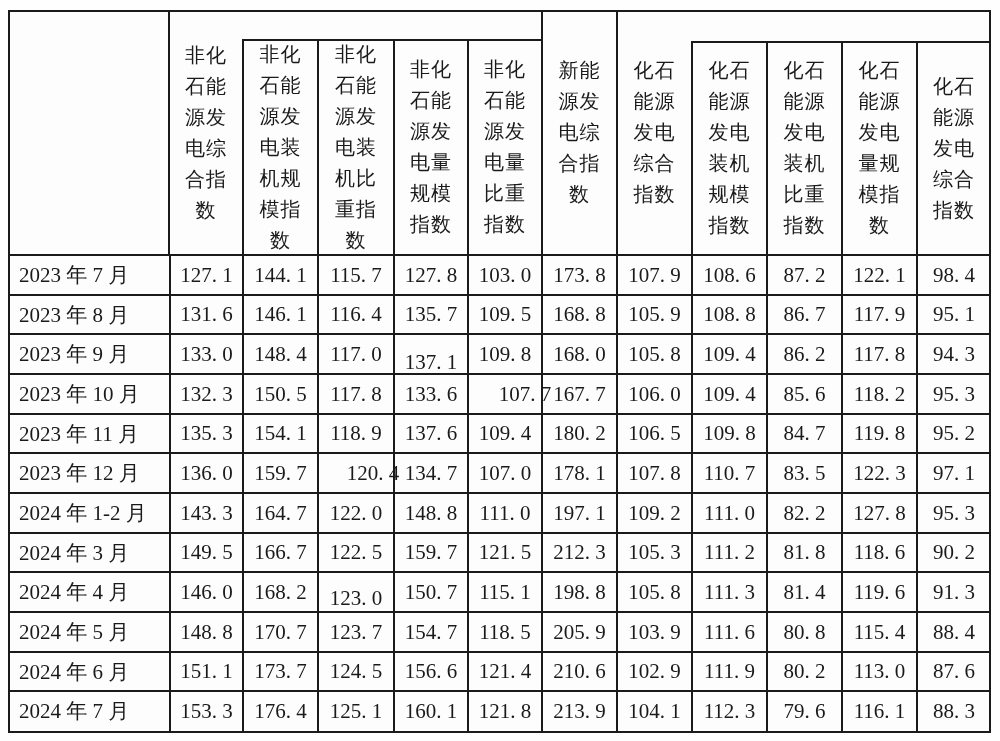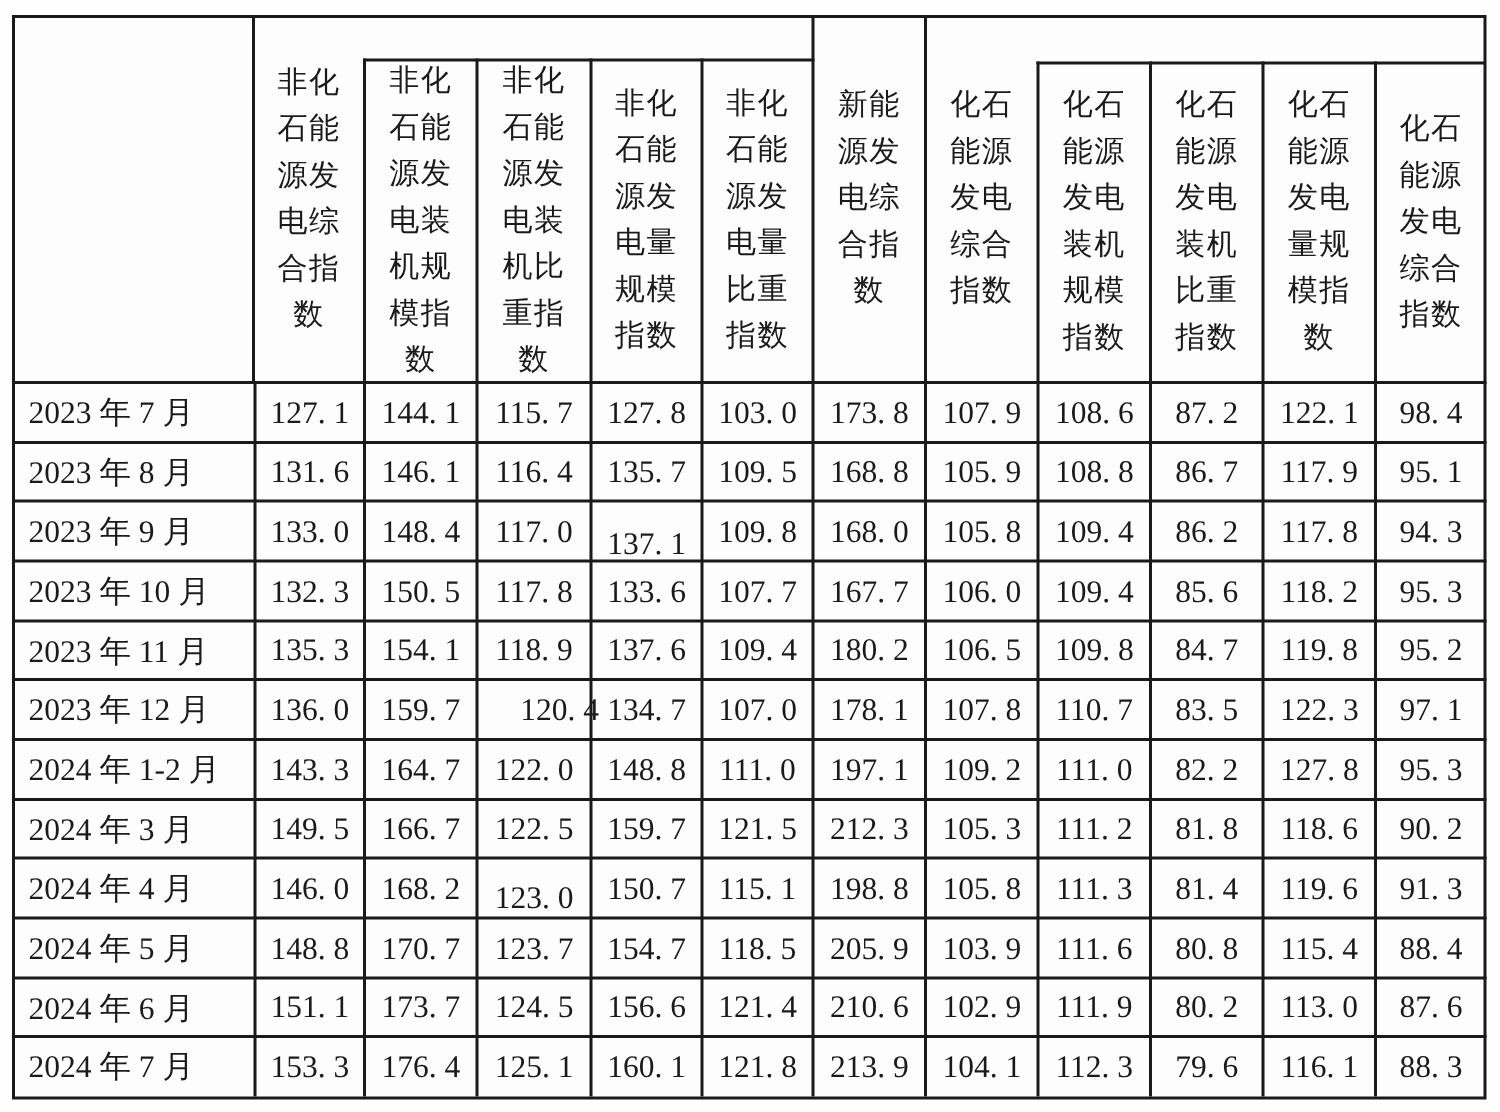--- a/index.html
+++ b/index.html
@@ -124,21 +124,21 @@
       <div class="cell num" style="left: 692px; top: 334px; width: 75px; height: 40px;">109. 4</div>
       <div class="cell num" style="left: 767px; top: 334px; width: 75px; height: 40px;">86. 2</div>
       <div class="cell num" style="left: 842px; top: 334px; width: 75px; height: 40px;">117. 8</div>
       <div class="cell num" style="left: 917px; top: 334px; width: 74px; height: 40px;">94. 3</div>
       <div class="hl" style="left: 8px; top: 333px; width: 983px; height: 2px;"></div>
       <div class="cell date" style="left: 8px; top: 374px; width: 162px; height: 40px;">2023 年 10 月</div>
       <div class="cell num" style="left: 170px; top: 374px; width: 73px; height: 40px; text-align: center;">132. 3</div>
       <div class="cell num" style="left: 243px; top: 374px; width: 75px; height: 40px;">150. 5</div>
       <div class="cell num" style="left: 318px; top: 374px; width: 76px; height: 40px;">117. 8</div>
       <div class="cell num" style="left: 394px; top: 374px; width: 74px; height: 40px;">133. 6</div>
-      <div class="cell num" style="left: 468px; top: 374px; width: 74px; height: 40px;">107. 7</div>
+      <div class="cell num" style="left: 488px; top: 374px; width: 74px; height: 40px;">107. 7</div>
       <div class="cell num" style="left: 542px; top: 374px; width: 75px; height: 40px;">167. 7</div>
       <div class="cell num" style="left: 617px; top: 374px; width: 75px; height: 40px;">106. 0</div>
       <div class="cell num" style="left: 692px; top: 374px; width: 75px; height: 40px;">109. 4</div>
       <div class="cell num" style="left: 767px; top: 374px; width: 75px; height: 40px;">85. 6</div>
       <div class="cell num" style="left: 842px; top: 374px; width: 75px; height: 40px;">118. 2</div>
       <div class="cell num" style="left: 917px; top: 374px; width: 74px; height: 40px;">95. 3</div>
       <div class="hl" style="left: 8px; top: 373px; width: 983px; height: 2px;"></div>
       <div class="cell date" style="left: 8px; top: 414px; width: 162px; height: 39px;">2023 年 11 月</div>
       <div class="cell num" style="left: 170px; top: 414px; width: 73px; height: 39px;">135. 3</div>
       <div class="cell num" style="left: 243px; top: 414px; width: 75px; height: 39px;">154. 1</div>

